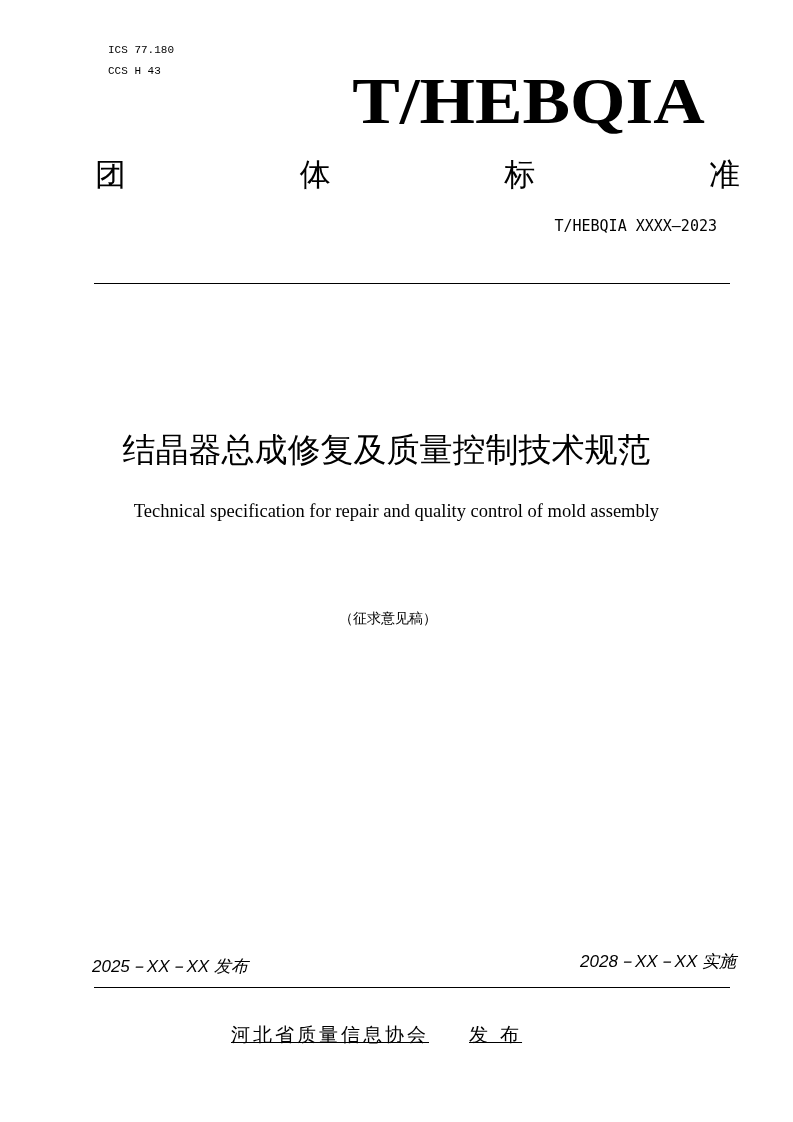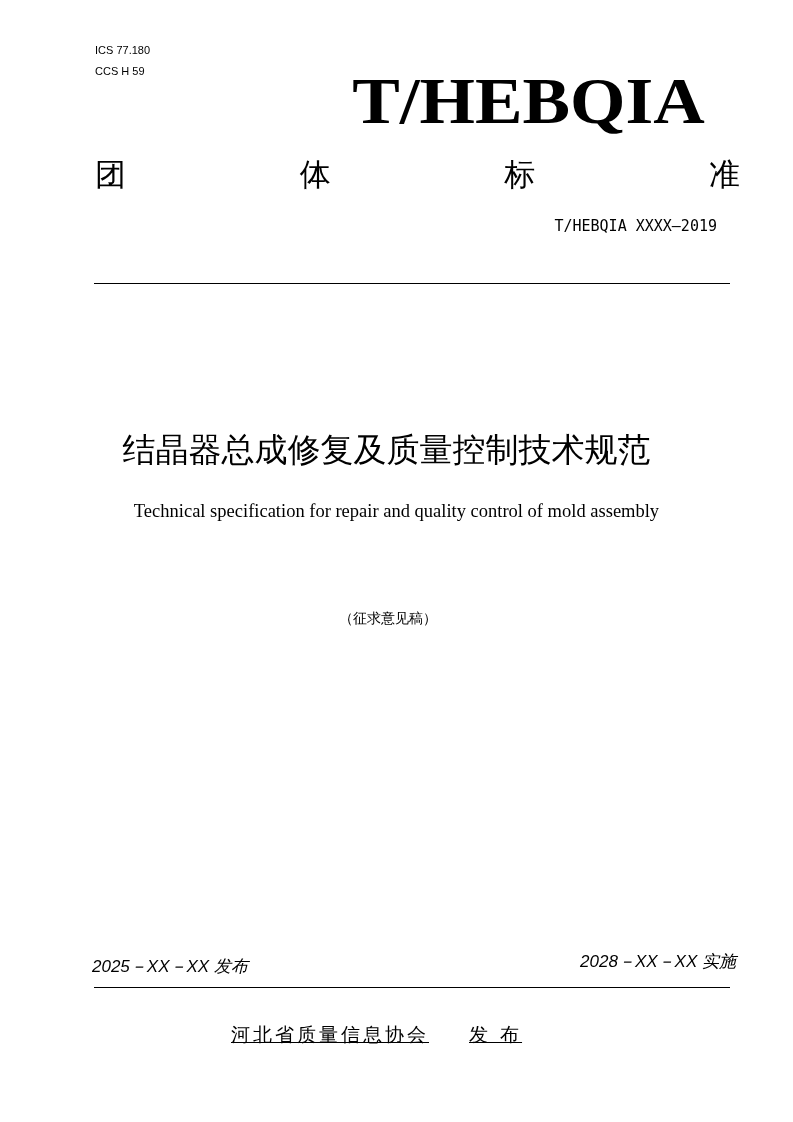--- a/index.html
+++ b/index.html
@@ -1,51 +1,51 @@
 <!DOCTYPE html>
 <html><head>
 <meta charset="utf-8">
 <style>
   html, body { margin: 0; padding: 0; background: #ffffff; }
   body { width: 793px; height: 1122px; position: relative; overflow: hidden; color: #000; }
   .abs { position: absolute; white-space: nowrap; }
-  .codes { left: 95px; top: 40px; font-family: Liberation Sans, sans-serif; font-size: 11px; line-height: 21px; }
+  .codes { left: 108px; top: 40px; font-family: Liberation Mono, monospace; font-size: 11px; line-height: 21px; }
   .brand { left: 306px; top: 66px; width: 412px; text-align: center; font-family: "Liberation Serif", "DejaVu Serif", serif; font-weight: bold; font-size: 66px; line-height: 70px; letter-spacing: 0px; transform: scaleX(1.08); transform-origin: left center; }
   .kind { left: 95px; top: 154px; width: 645px; display: flex; justify-content: space-between; font-family: "DejaVu Sans", sans-serif; font-size: 31px; line-height: 40px; }
   .std-no { right: 76px; top: 216px; font-family: "DejaVu Sans Mono", "Liberation Mono", monospace; font-size: 15px; line-height: 20px; }
   .rule { position: absolute; left: 94px; width: 636px; height: 0; border-top: 1px solid #000; }
   .rule.top { top: 283px; }
   .rule.bottom { top: 987px; }
   .title-cn { left: 0; width: 793px; top: 428px; text-align: center; font-family: "DejaVu Sans", sans-serif; font-size: 33px; line-height: 44px; padding-right: 20px; box-sizing: border-box; }
   .title-en { left: 0; width: 793px; top: 499px; text-align: center; font-family: "Liberation Serif", "DejaVu Serif", serif; font-size: 18.5px; line-height: 24px; }
   .status { left: 0; width: 776px; top: 609px; text-align: center; font-family: Liberation Serif, serif; font-size: 14px; line-height: 20px; }
   .date { font-family: "Liberation Sans", "DejaVu Sans", sans-serif; font-size: 17px; line-height: 22px; font-style: italic; }
   .date.pub { left: 92px; top: 956px; }
   .date.impl { right: 57px; top: 951px; }
   .issuer { left: 231px; top: 1021px; font-family: "DejaVu Sans", sans-serif; font-size: 19px; line-height: 26px; letter-spacing: 3px; text-decoration: underline; }
   .issuer .org { margin-right: 40px; }
 </style>
 </head>
 <body>
 
 <div class="abs codes">
   <div>ICS 77.180</div>
-  <div>CCS H 59</div>
+  <div>CCS H 43</div>
 </div>
 
 <div class="abs brand">T/HEBQIA</div>
 
 <div class="abs kind">
   <span>团</span>
   <span>体</span>
   <span>标</span>
   <span>准</span>
 </div>
 
-<div class="abs std-no">T/HEBQIA XXXX—2019</div>
+<div class="abs std-no">T/HEBQIA XXXX—2023</div>
 
 <div class="rule top"></div>
 
 <div class="abs title-cn">结晶器总成修复及质量控制技术规范</div>
 <div class="abs title-en">Technical specification for repair and quality control of mold assembly</div>
 <div class="abs status">（征求意见稿）</div>
 
 <div class="abs date pub">2025－XX－XX 发布</div>
 <div class="abs date impl">2028－XX－XX 实施</div>
 

